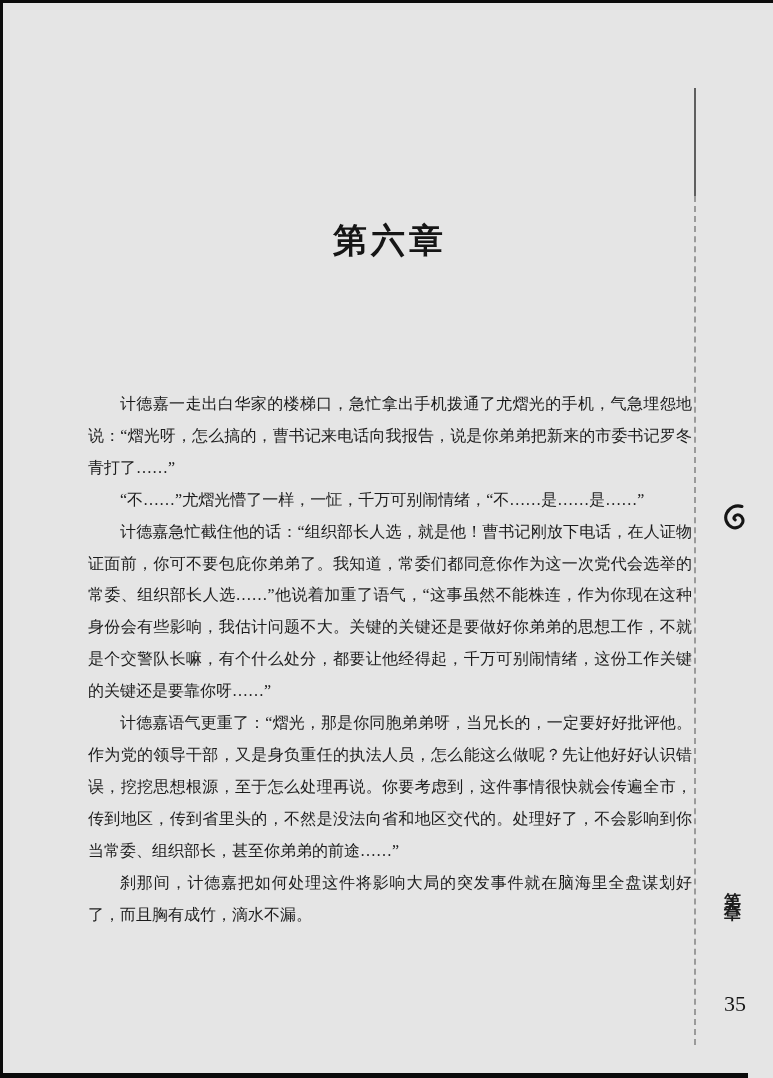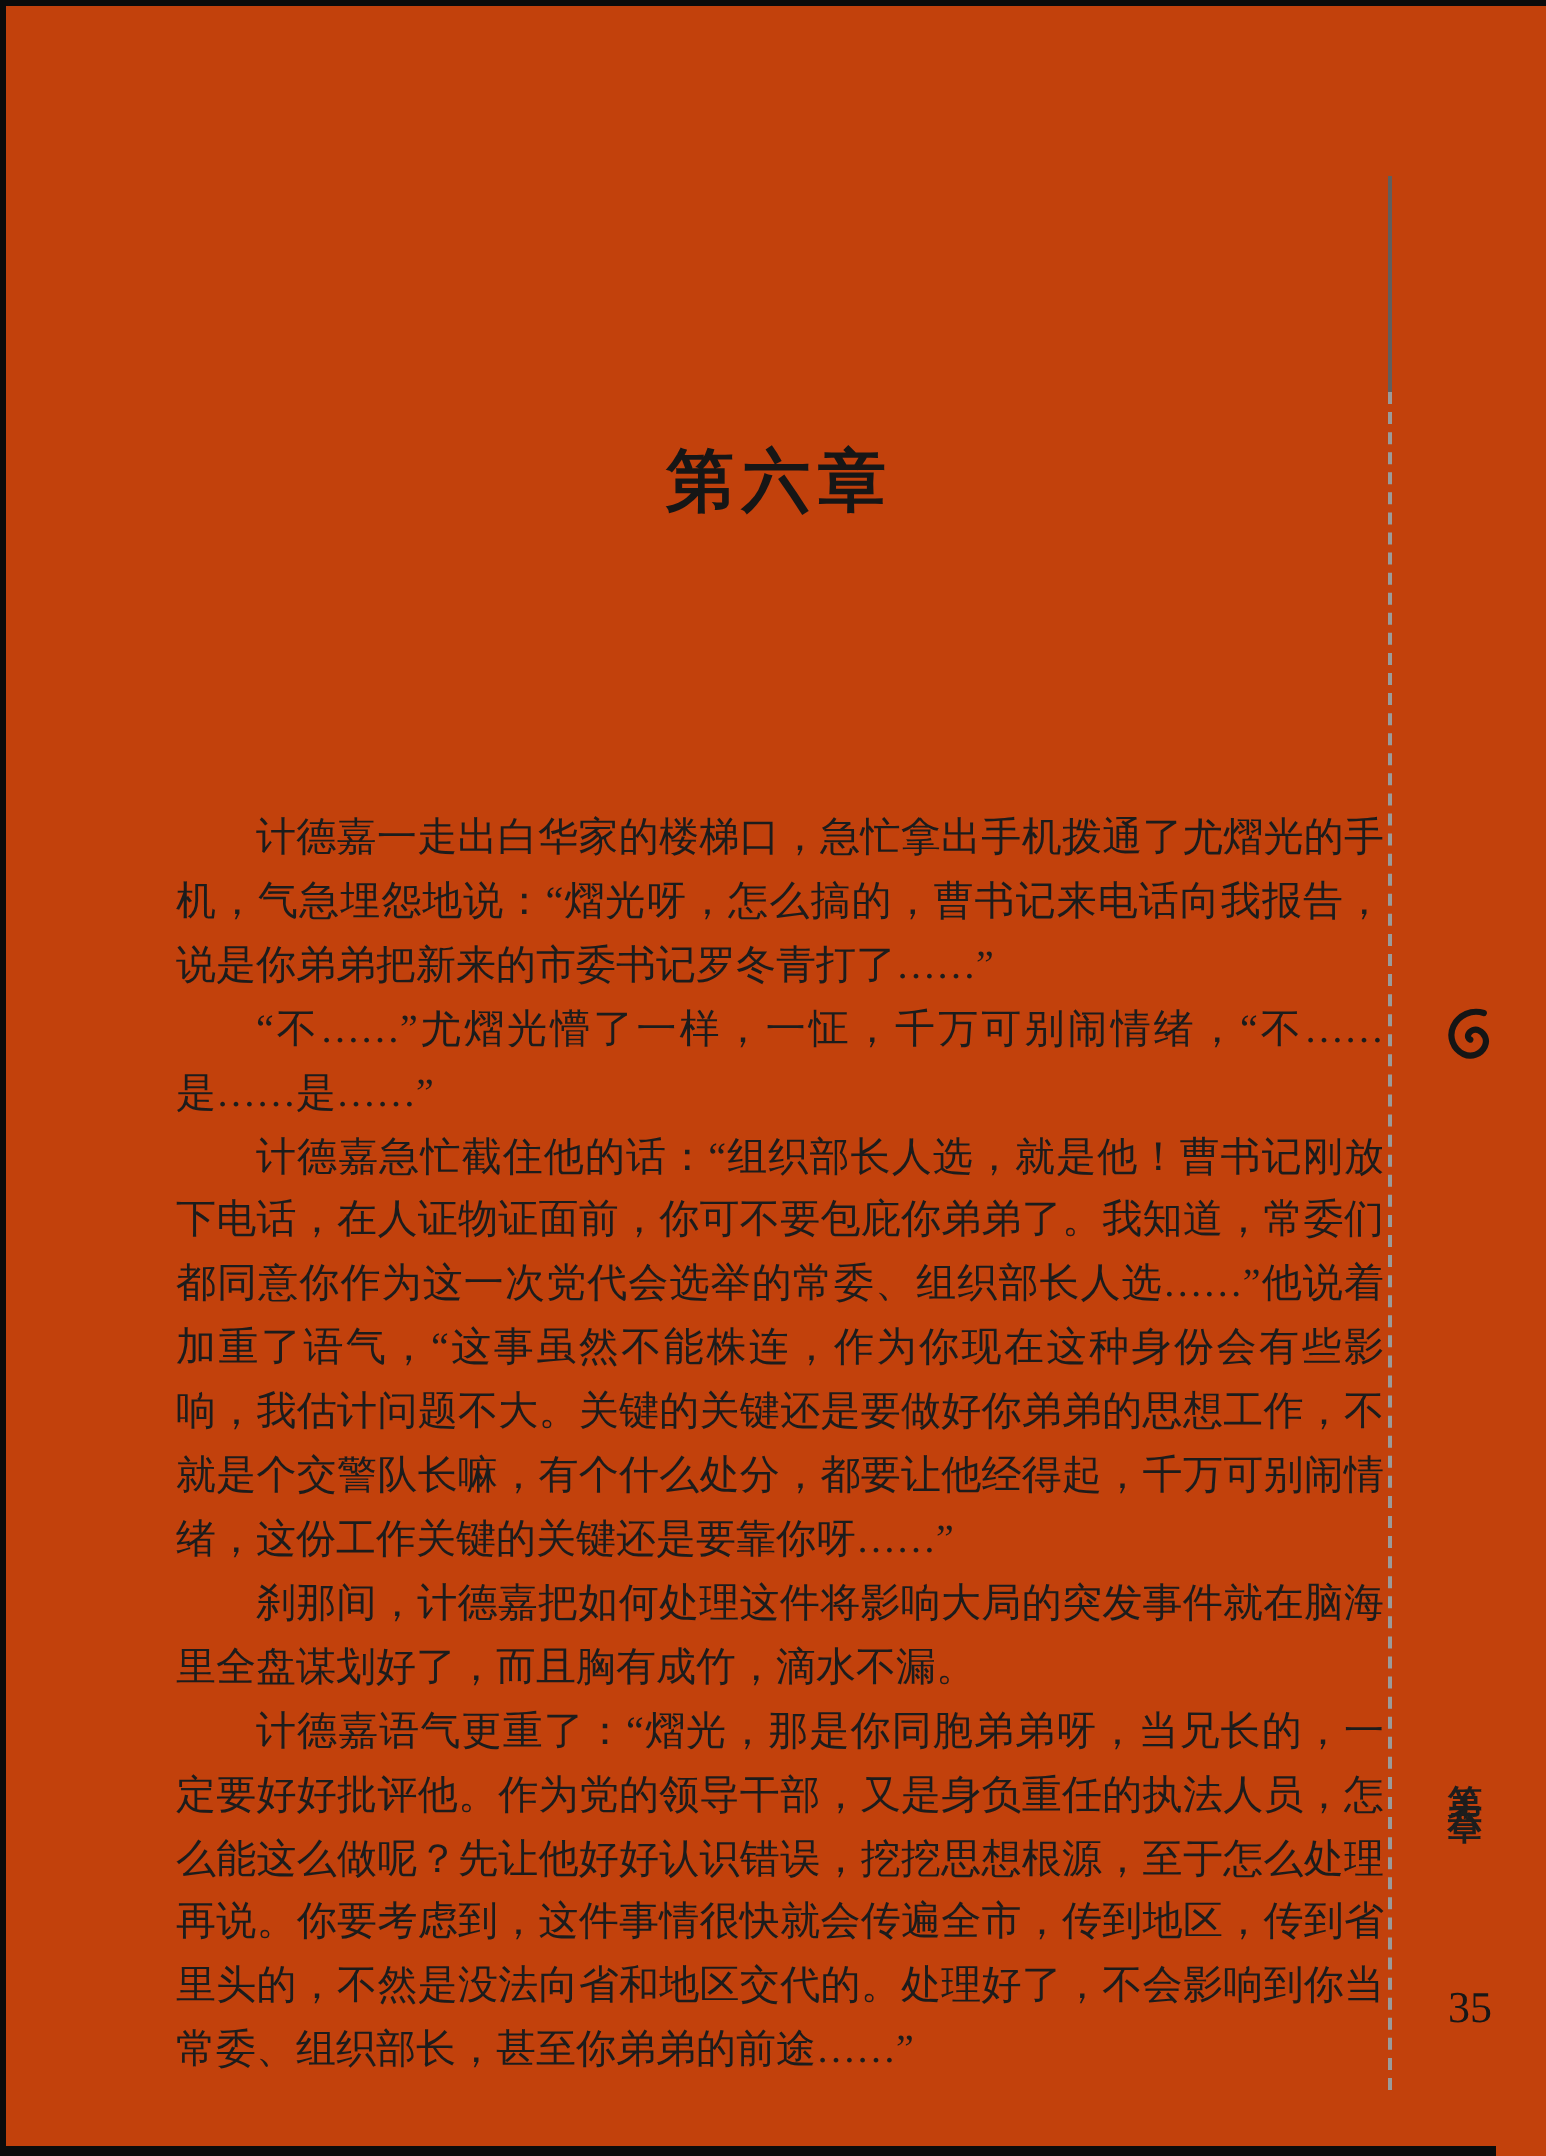--- a/index.html
+++ b/index.html
@@ -4,42 +4,42 @@
 <style>
   html, body { margin: 0; padding: 0; }
   body {
     width: 773px; height: 1078px;
     background: #ffffff;
     font-family: "Liberation Serif", "DejaVu Serif", serif;
   }
   .page {
     position: relative;
     width: 773px; height: 1078px;
-    background: #c2410c;
+    background: #e5e5e5;
     overflow: hidden;
   }
   
   .edge-top    { position:absolute; top:0; left:0; width:773px; height:3px; background:#0b0b0b; }
   .edge-left   { position:absolute; top:0; left:0; width:3px; height:1078px; background:#0b0b0b; }
   .edge-bottom { position:absolute; bottom:0; left:0; width:748px; height:5px; background:#0b0b0b; }
 
   .chapter-title {
     position: absolute;
     left: 88px; top: 218px; width: 604px;
     text-align: center;
     font-family: "Liberation Sans", "DejaVu Sans", sans-serif;
     font-weight: 700;
     font-size: 34px;
     letter-spacing: 4px;
     color: #161616;
   }
   .text-column {
     position: absolute;
-    left: 88px; top: 404px; width: 604px;
-    font-size: 20px;
+    left: 88px; top: 388px; width: 604px;
+    font-size: 16px;
     line-height: 31.9px;
     color: #1c1c1c;
     text-align: justify;
     text-justify: inter-character;
     word-break: break-all;
   }
   .text-column p { margin: 0; text-indent: 2em; }
 
   
   .margin-rule-dark {
@@ -76,22 +76,22 @@
   <div class="edge-top"></div>
   <div class="edge-left"></div>
   <div class="edge-bottom"></div>
 
   <div class="chapter-title">第六章</div>
 
   <div class="text-column">
     <p>计德嘉一走出白华家的楼梯口，急忙拿出手机拨通了尤熠光的手机，气急埋怨地说：“熠光呀，怎么搞的，曹书记来电话向我报告，说是你弟弟把新来的市委书记罗冬青打了……”</p>
     <p>“不……”尤熠光懵了一样，一怔，千万可别闹情绪，“不……是……是……”</p>
     <p>计德嘉急忙截住他的话：“组织部长人选，就是他！曹书记刚放下电话，在人证物证面前，你可不要包庇你弟弟了。我知道，常委们都同意你作为这一次党代会选举的常委、组织部长人选……”他说着加重了语气，“这事虽然不能株连，作为你现在这种身份会有些影响，我估计问题不大。关键的关键还是要做好你弟弟的思想工作，不就是个交警队长嘛，有个什么处分，都要让他经得起，千万可别闹情绪，这份工作关键的关键还是要靠你呀……”</p>
+    <p>计德嘉语气更重了：“熠光，那是你同胞弟弟呀，当兄长的，一定要好好批评他。作为党的领导干部，又是身负重任的执法人员，怎么能这么做呢？先让他好好认识错误，挖挖思想根源，至于怎么处理再说。你要考虑到，这件事情很快就会传遍全市，传到地区，传到省里头的，不然是没法向省和地区交代的。处理好了，不会影响到你当常委、组织部长，甚至你弟弟的前途……”</p>
     <p>刹那间，计德嘉把如何处理这件将影响大局的突发事件就在脑海里全盘谋划好了，而且胸有成竹，滴水不漏。</p>
-    <p>计德嘉语气更重了：“熠光，那是你同胞弟弟呀，当兄长的，一定要好好批评他。作为党的领导干部，又是身负重任的执法人员，怎么能这么做呢？先让他好好认识错误，挖挖思想根源，至于怎么处理再说。你要考虑到，这件事情很快就会传遍全市，传到地区，传到省里头的，不然是没法向省和地区交代的。处理好了，不会影响到你当常委、组织部长，甚至你弟弟的前途……”</p>
   </div>
 
   <div class="margin-rule-dark"></div>
   <div class="margin-rule-light"></div>
 
   <svg class="spiral" viewBox="0 0 34 34" aria-hidden="true">
     <path d="M17,15 a2,2 0 0,1 2,2 a4,4 0 0,1 -4,4 a6,6 0 0,1 -6,-6 a8,8 0 0,1 8,-8 a10.5,10.5 0 0,1 10.5,10.5 a12.5,12.5 0 0,1 -11,12.4" transform="rotate(205 17 17)" fill="none" stroke="#151515" stroke-width="3.1" stroke-linecap="round"></path>
   </svg>
 
   <div class="v-chapter-label">第六章</div>

